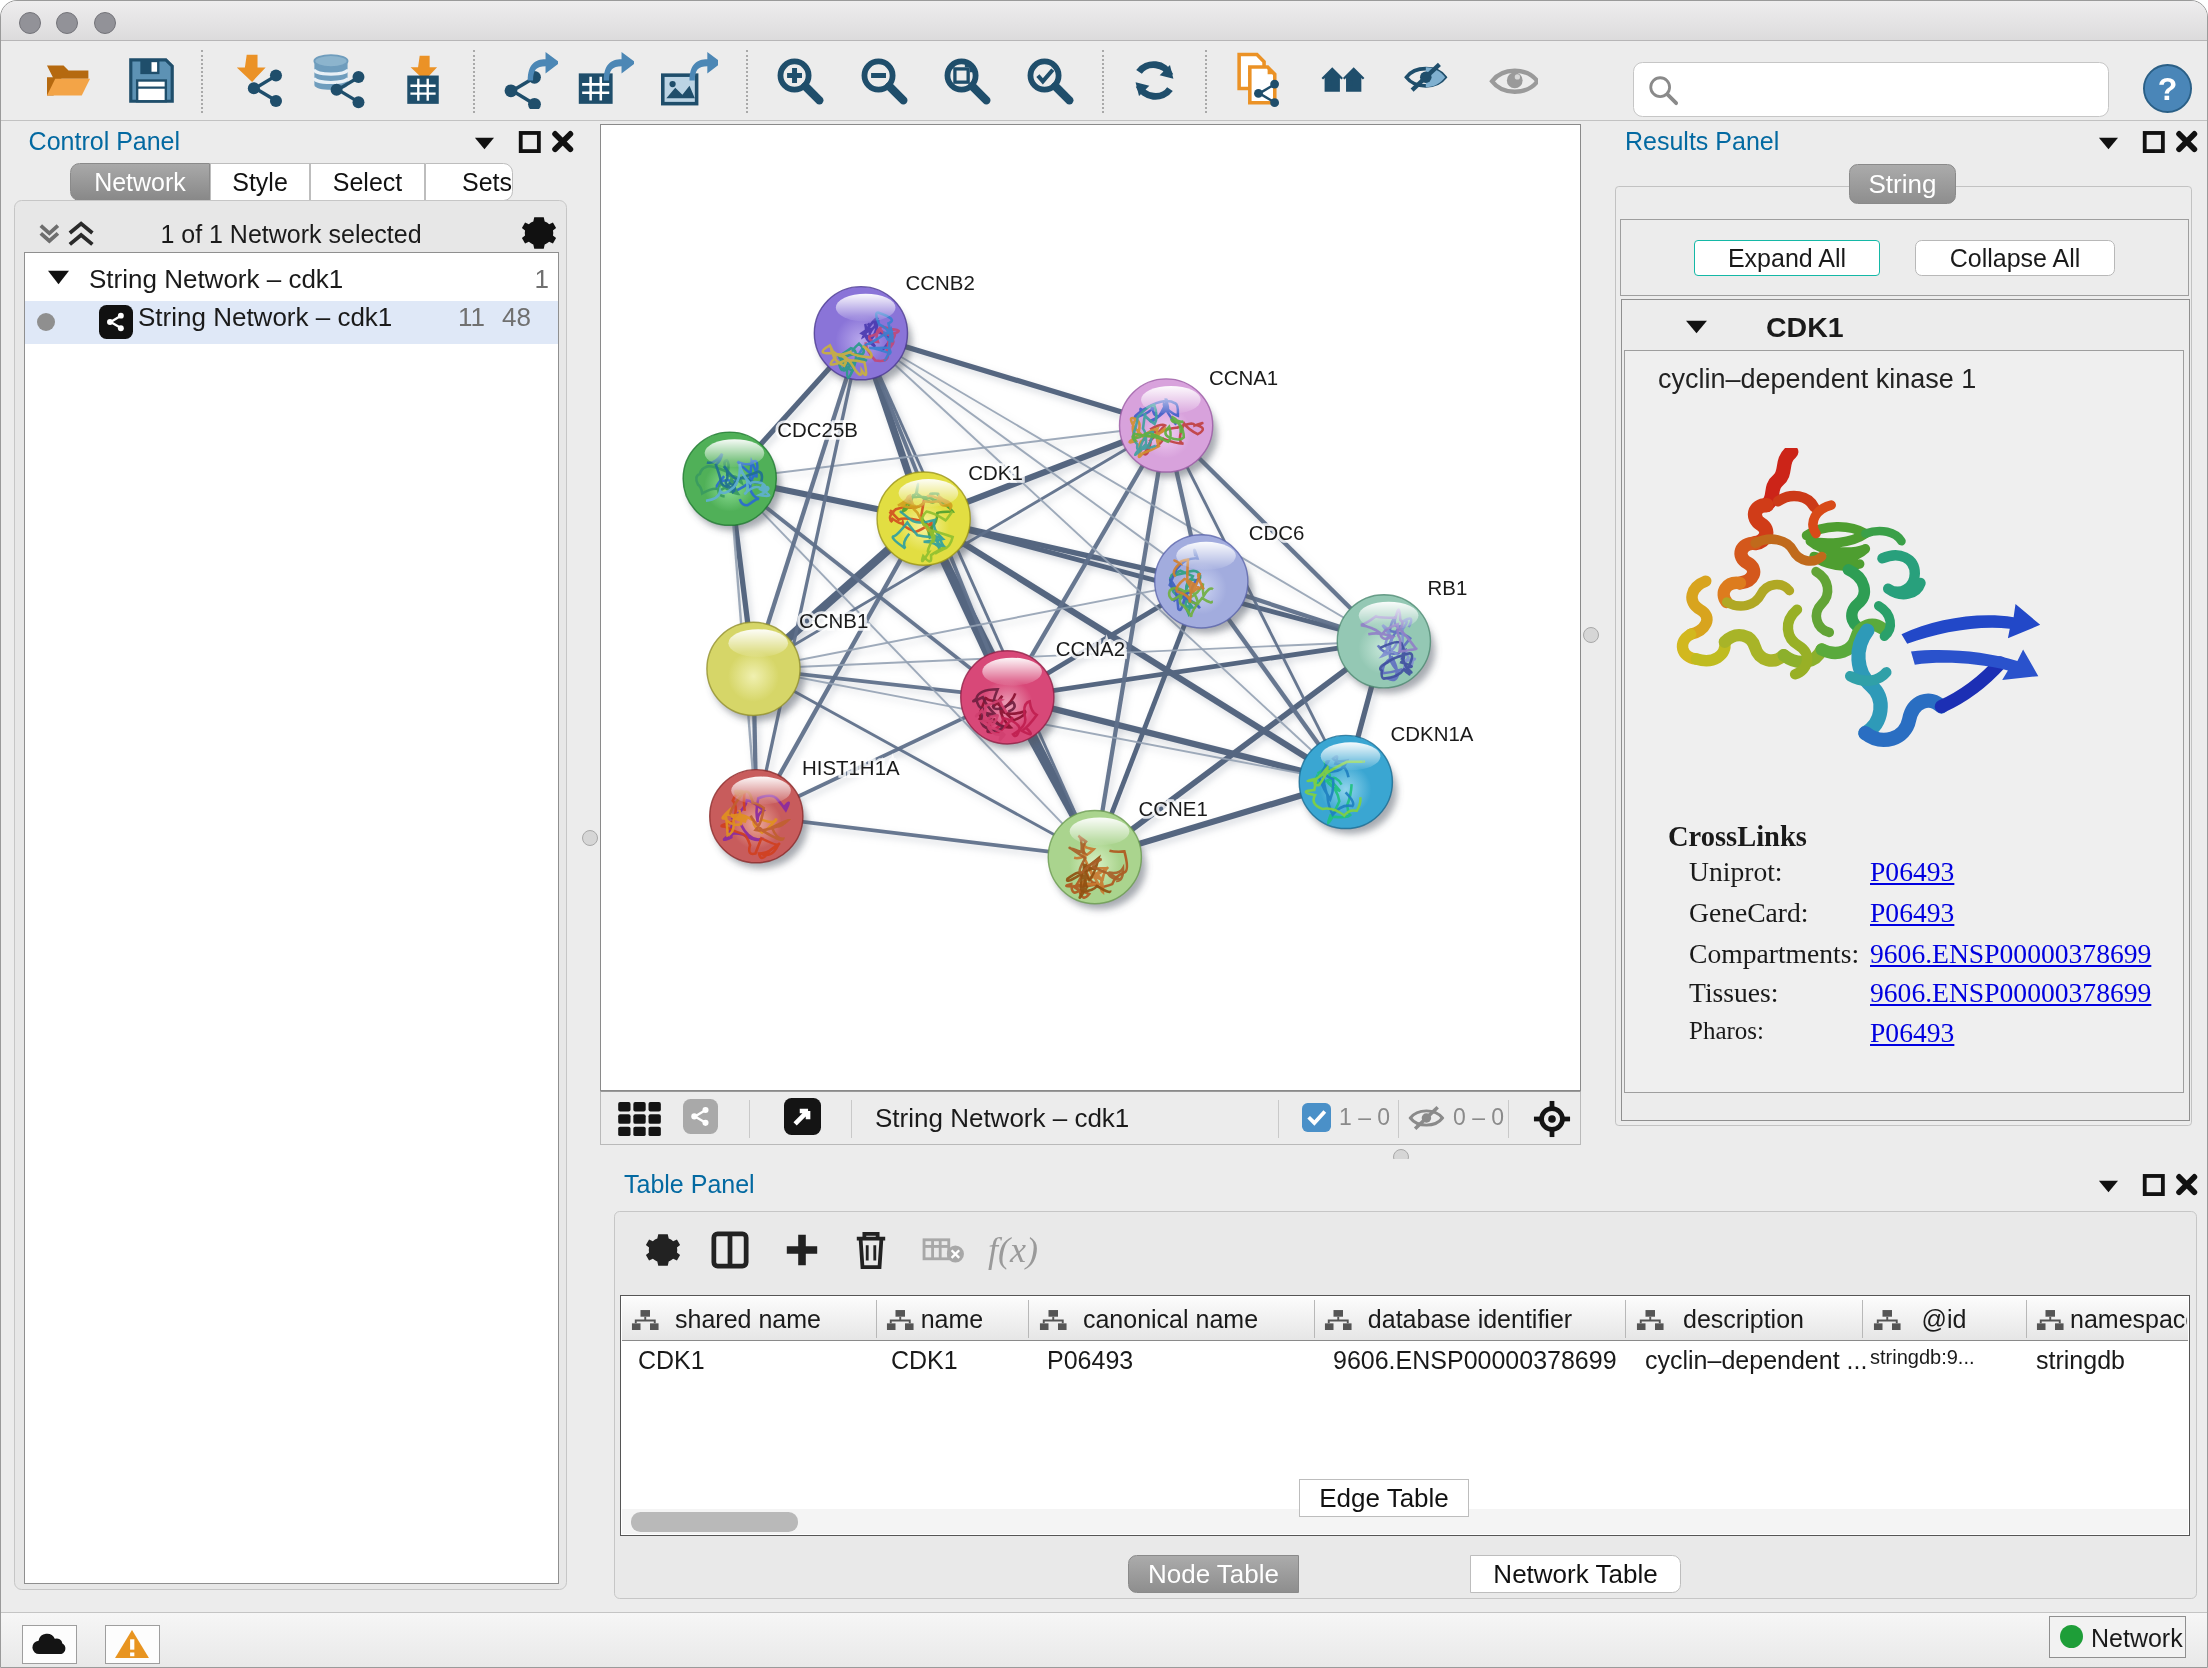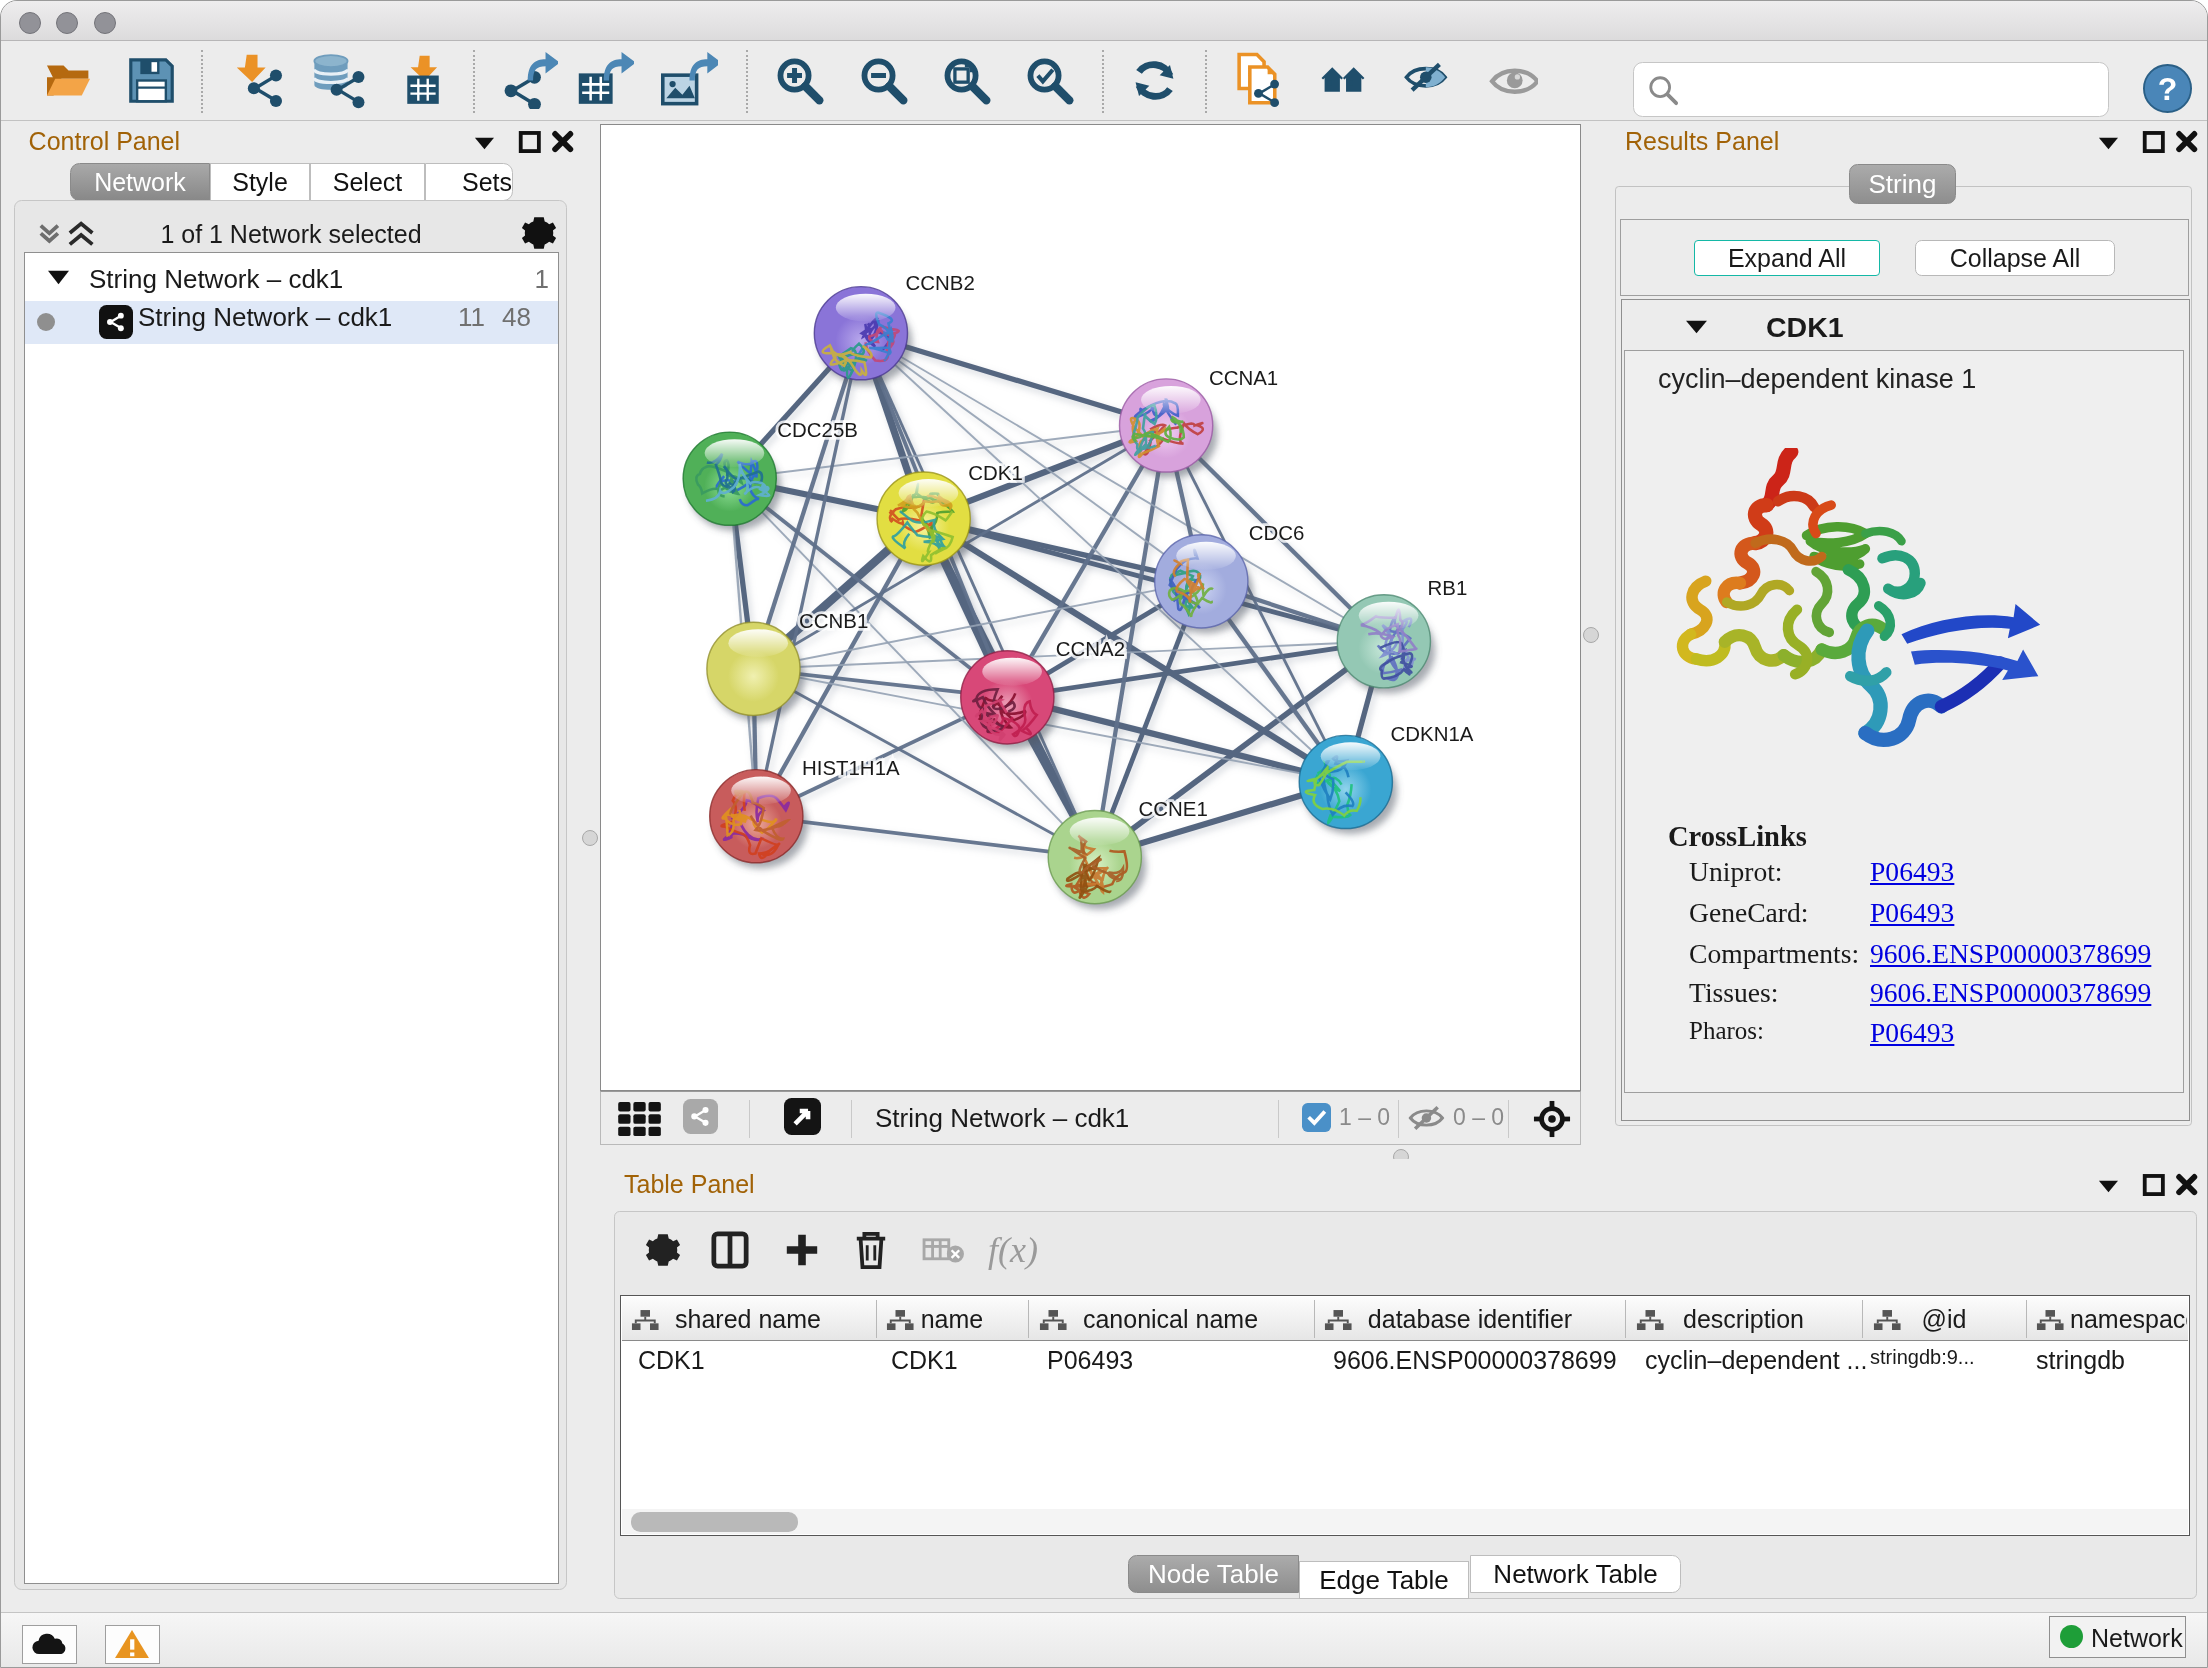--- a/index.html
+++ b/index.html
@@ -9,21 +9,21 @@
 #titlebar { position:absolute; left:0; top:0; width:100%; height:40px;
    background:linear-gradient(#eeedee,#dcdbdc); border-bottom:1px solid #b7b6b7; }
 .tl { position:absolute; top:10.5px; width:22px; height:22px; border-radius:50%;
       background:#929298; border:1px solid #737379; }
 #titletext { position:absolute; top:6.7px; left:0; width:100%; text-align:center;
    font-size:26px; color:#3e3e3e; }
 #toolbar { position:absolute; left:0; top:41px; width:100%; height:79px;
    background:#ececec; border-bottom:1px solid #c2c2c2; }
 #searchbox { position:absolute; left:1632px; top:61px; width:476px; height:55px;
    background:#fff; border:1.9px solid #c6c6c6; border-radius:9.5px; }
-.ptitle { font-size:25px; color:#a16207; }
+.ptitle { font-size:25px; color:#0369a1; }
 #canvas { position:absolute; left:599px; top:123px; width:981px; height:967px;
    background:#fff; border:1px solid #8a8a8a; }
 #netbar { position:absolute; left:599px; top:1090px; width:981px; height:54px;
    background:#ececec; border:1px solid #b9b9b9; border-top:1px solid #9a9a9a; }
 .vsep { position:absolute; top:7.6px; height:38px; border-left:1.9px solid #c9c9c9; }
 .graybtn { background:linear-gradient(#ababab,#8e8e8e); color:#fff; border:1px solid #8a8a8a; }
 .whitetab { background:#fff; color:#111; border:1px solid #bdbdbd; }
 </style></head><body>
 <div id="win">
 <div id="titlebar">
@@ -784,21 +784,21 @@
     <div class="abs" style="left:637px;top:1345px;font-size:25px">CDK1</div>
     <div class="abs" style="left:890px;top:1345px;font-size:25px">CDK1</div>
     <div class="abs" style="left:1046px;top:1345px;font-size:25px">P06493</div>
     <div class="abs" style="left:1332px;top:1345px;font-size:25px">9606.ENSP00000378699</div>
     <div class="abs" style="left:1644px;top:1345px;font-size:25px">cyclin–dependent ...</div>
     <div class="abs" style="left:1869px;top:1345px;font-size:20px">stringdb:9...</div>
     <div class="abs" style="left:2035px;top:1345px;font-size:25px">stringdb</div>
     <div class="abs" style="left:621px;top:1508px;width:1566px;height:25px;background:#f4f4f4"></div>
     <div class="abs" style="left:630px;top:1511px;width:167px;height:20px;background:#b9b9b9;border-radius:9.5px"></div>
     <div class="abs graybtn" style="left:1127px;top:1554px;width:171px;height:38px;border-radius:8.6px 0 0 8.6px;font-size:26px;text-align:center;line-height:36px">Node Table</div>
-    <div class="abs whitetab" style="left:1298px;top:1560px;width:170px;height:38px;font-size:26px;text-align:center;line-height:36px;background:#fff">Edge Table</div>
+    <div class="abs whitetab" style="left:1298px;top:1478px;width:170px;height:38px;font-size:26px;text-align:center;line-height:36px;background:#fff">Edge Table</div>
     <div class="abs whitetab" style="left:1469px;top:1554px;width:211px;height:38px;border-radius:0 8.6px 8.6px 0;font-size:26px;text-align:center;line-height:36px;background:#fff">Network Table</div>
     <div class="abs" style="left:0;top:1611px;width:2208px;height:57px;background:linear-gradient(#f6f6f6,#e8e8e8);border-top:1.9px solid #c4c4c4"></div>
     <div class="abs" style="left:21px;top:1624px;width:55px;height:39px;background:#fdfdfd;border:1.9px solid #9e9e9e"></div>
     <svg class="abs" style="left:28.5px;top:1630px" width="40" height="27" viewBox="0 0 42 28">
       <path d="M10 24 a7 7 0 0 1 -1 -14 a9 9 0 0 1 17 -2 a6 6 0 0 1 8 5 a6 6 0 0 1 -1 11 z" fill="#141414"></path>
     </svg>
     <div class="abs" style="left:104px;top:1624px;width:55px;height:39px;background:#fdfdfd;border:1.9px solid #9e9e9e"></div>
     <svg class="abs" style="left:112px;top:1627px" width="38" height="32" viewBox="0 0 40 34">
       <path d="M20 2 L38 32 H2 z" fill="#e89420"></path>
       <rect x="18" y="12" width="4.5" height="11" fill="#fff"></rect>

